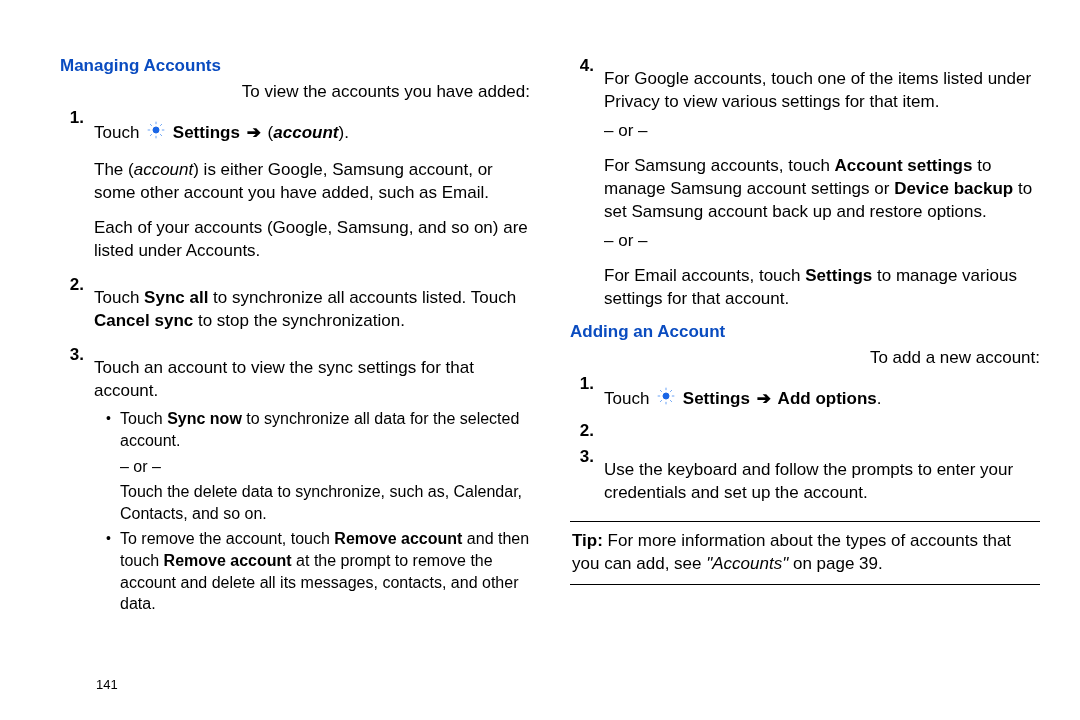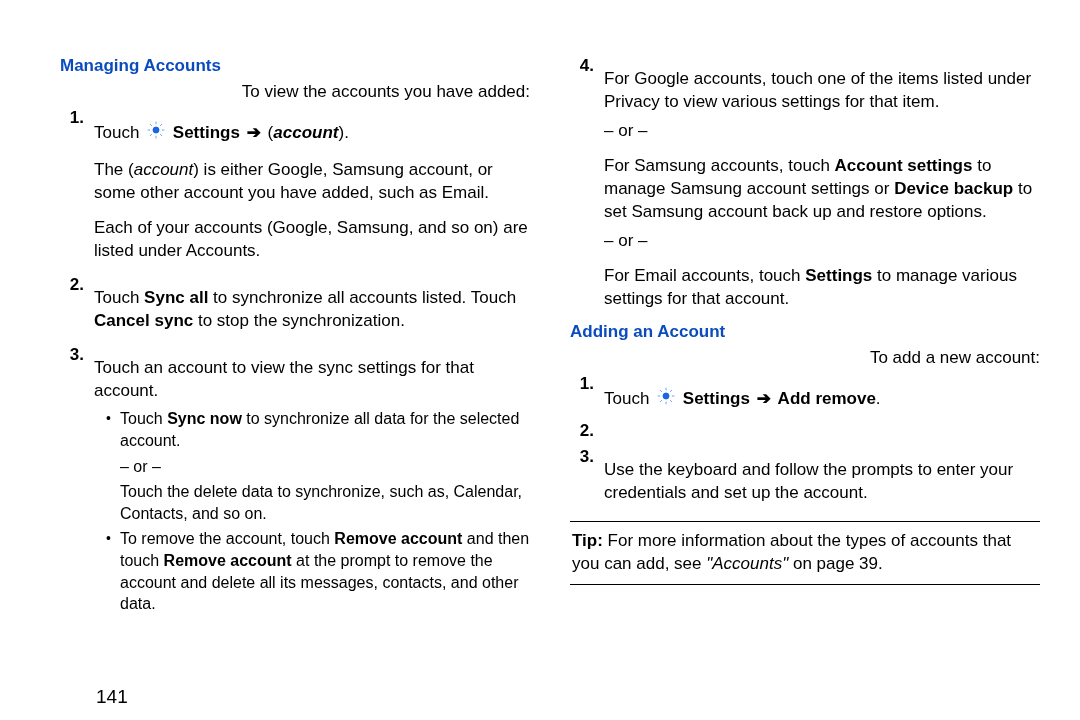--- a/index.html
+++ b/index.html
@@ -82,22 +82,22 @@
   .tip-box {
     border-top: 1.5px solid #000;
     border-bottom: 1.5px solid #000;
     padding: 8px 2px;
     margin-top: 10px;
     line-height: 1.35;
   }
   .page-number {
     position: absolute;
     left: 96px;
-    bottom: 12px;
-    font-size: 19px;
+    bottom: 28px;
+    font-size: 13px;
   }
   .arrow { font-weight: bold; margin: 0 2px; }
 </style>
 </head>
 <body>
 
 <div class="page">
 
   <div class="col col-left">
 
@@ -198,21 +198,21 @@
             <span class="settings-icon">
               <svg width="20" height="20" viewBox="0 0 24 24">
                   <g fill="none" stroke="#1a66e6" stroke-width="1.2">
                 <circle cx="12" cy="12" r="3.6" fill="#1a66e6"></circle>
                 <path d="M12 2v3M12 19v3M2 12h3M19 12h3M4.9 4.9l2.1 2.1M17 17l2.1 2.1M4.9 19.1l2.1-2.1M17 7l2.1-2.1" stroke="#6aa3f5"></path>
               </g>
                 </svg>
             </span>
             <span class="b">Settings</span>
             <span class="arrow">➔</span>
-            <span class="b">Add remove</span><span>.</span>
+            <span class="b">Add options</span><span>.</span>
           </p>
         </div>
       </li>
       <li>
         <div class="ol-number">2.</div>
       </li>
       <li>
         <div class="ol-number">3.</div>
         <div class="ol-body para">Use the keyboard and follow the prompts to enter your credentials and set up the account.</div>
       </li>

